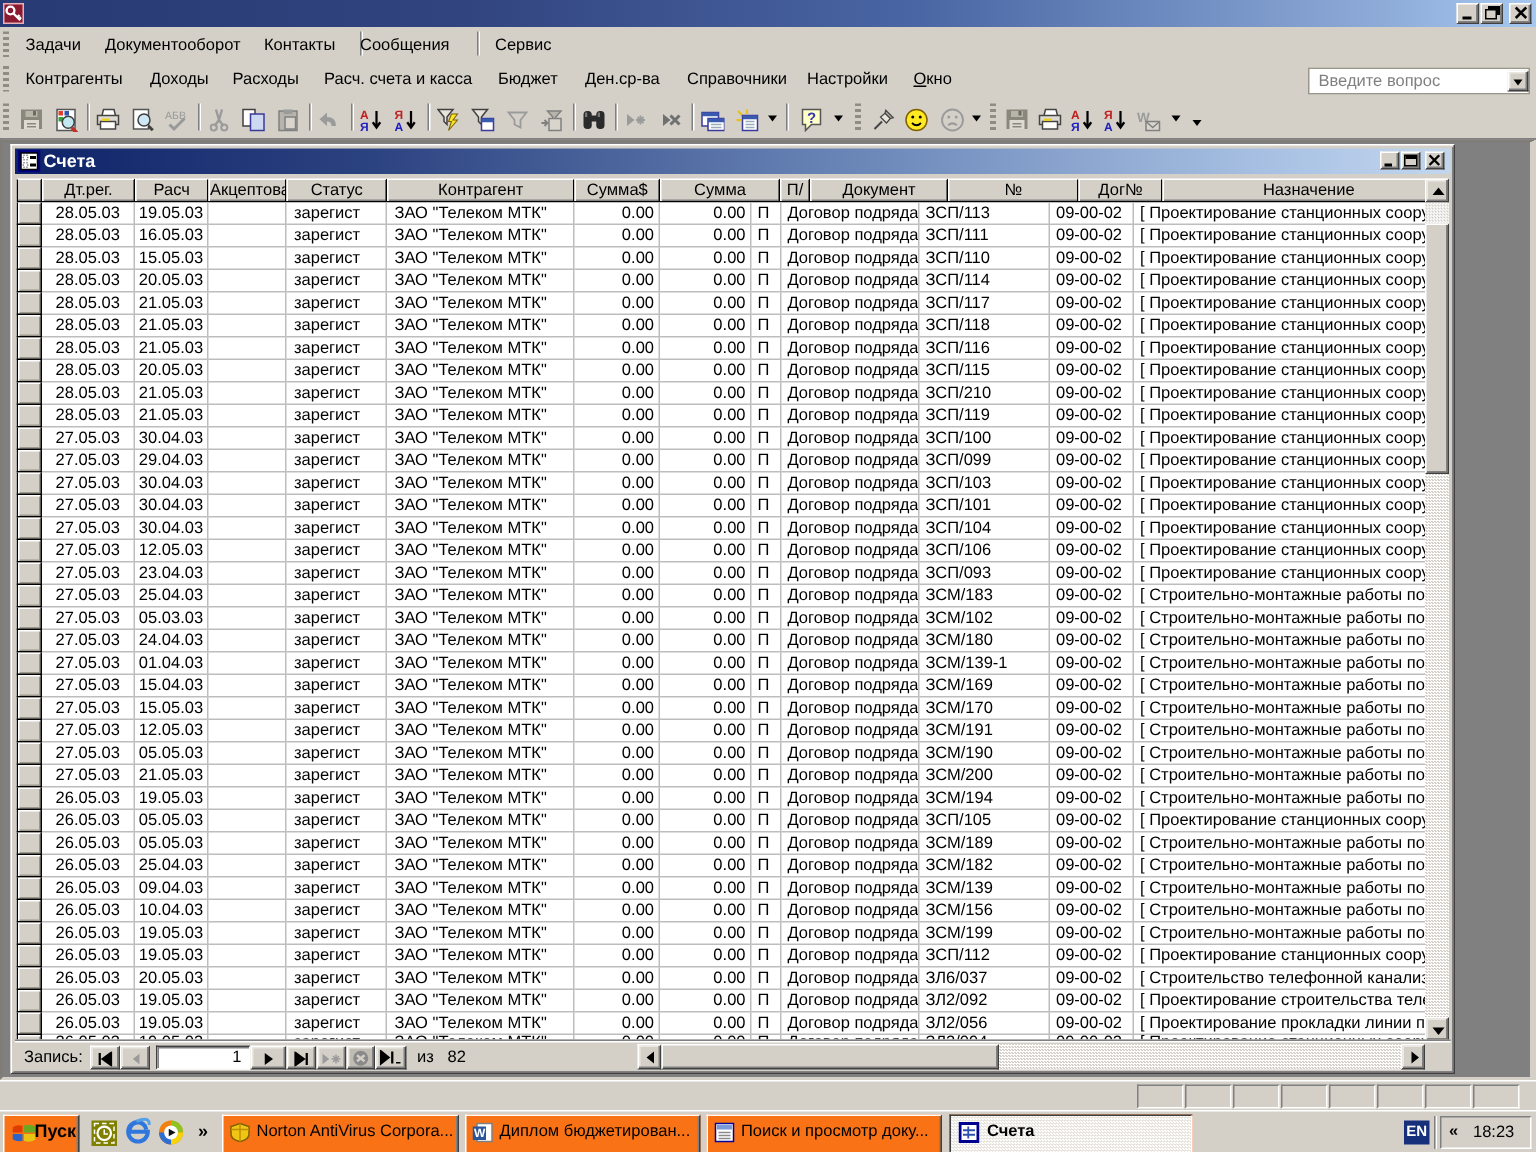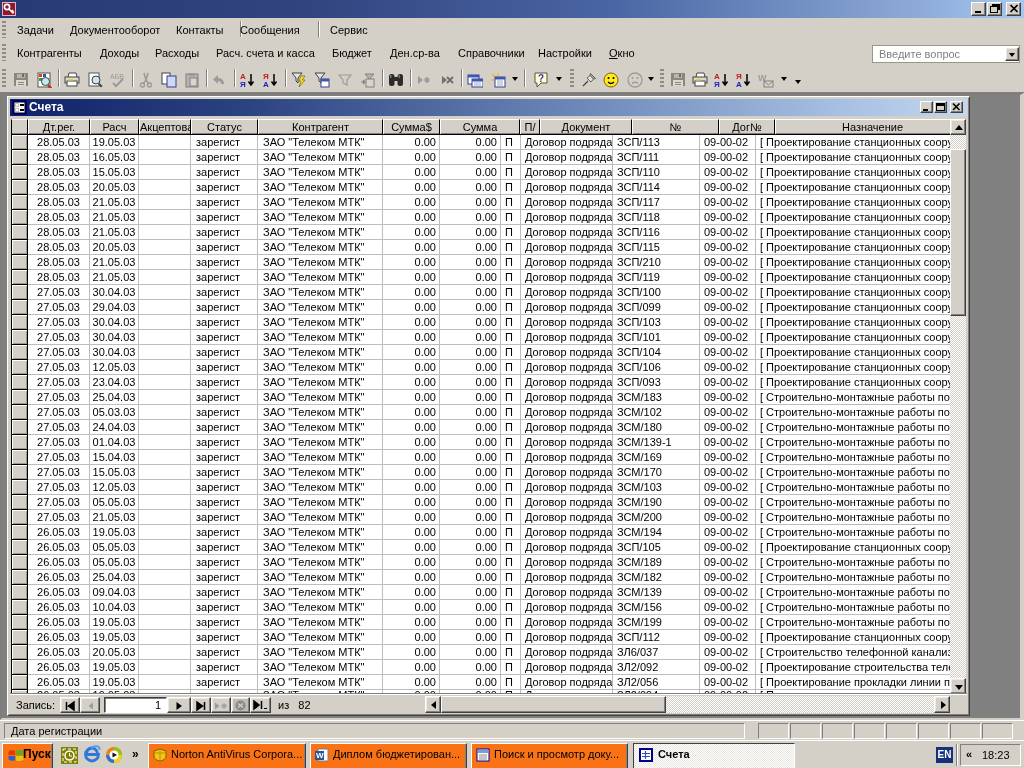--- a/index.html
+++ b/index.html
@@ -718,21 +718,21 @@
           <div class="c c0"></div>
           <div class="c c1">27.05.03</div>
           <div class="c c2">12.05.03</div>
           <div class="c c3"></div>
           <div class="c c4">зарегист</div>
           <div class="c c5">ЗАО "Телеком МТК"</div>
           <div class="c c6">0.00</div>
           <div class="c c7">0.00</div>
           <div class="c c8">П</div>
           <div class="c c9">Договор подряда</div>
-          <div class="c c10">ЗСМ/103</div>
+          <div class="c c10">ЗСМ/191</div>
           <div class="c c11">09-00-02</div>
           <div class="c c12">[ Строительно-монтажные работы по про</div>
         </div>
 <div class="tr">
           <div class="c c0"></div>
           <div class="c c1">27.05.03</div>
           <div class="c c2">05.05.03</div>
           <div class="c c3"></div>
           <div class="c c4">зарегист</div>
           <div class="c c5">ЗАО "Телеком МТК"</div>
@@ -984,23 +984,20 @@
         </div>
     <div class="abs sbtn" style="left:431px;top:2px;width:225px;height:17px;box-shadow:inset -1px -1px 0 #808080"></div>
     <div class="abs vtrack" style="left:656px;top:2px;width:268px;height:17px;"></div>
     <div class="abs sbtn" style="left:924px;top:2px;width:16px;height:17px">
           <div class="arr" style="left:6px;top:4px;border-top:4px solid transparent;border-bottom:4px solid transparent;border-left:5px solid #000"></div>
         </div>
   </div>
  </div>
 </div>
 <div class="abs" id="statusbar">
-    <div class="abs spanel" style="left:4px;width:741px">
-      <span class="abs" style="left:6px;top:1px;white-space:nowrap">Дата регистрации</span>
-    </div>
     <div class="abs spanel" style="left:758px;width:31px"></div>
     <div class="abs spanel" style="left:790px;width:31px"></div>
     <div class="abs spanel" style="left:822px;width:31px"></div>
     <div class="abs spanel" style="left:854px;width:31px"></div>
     <div class="abs spanel" style="left:886px;width:31px"></div>
     <div class="abs spanel" style="left:918px;width:31px"></div>
     <div class="abs spanel" style="left:950px;width:31px"></div>
     <div class="abs spanel" style="left:982px;width:31px"></div>
   </div>
 <div class="abs" id="taskbar">

